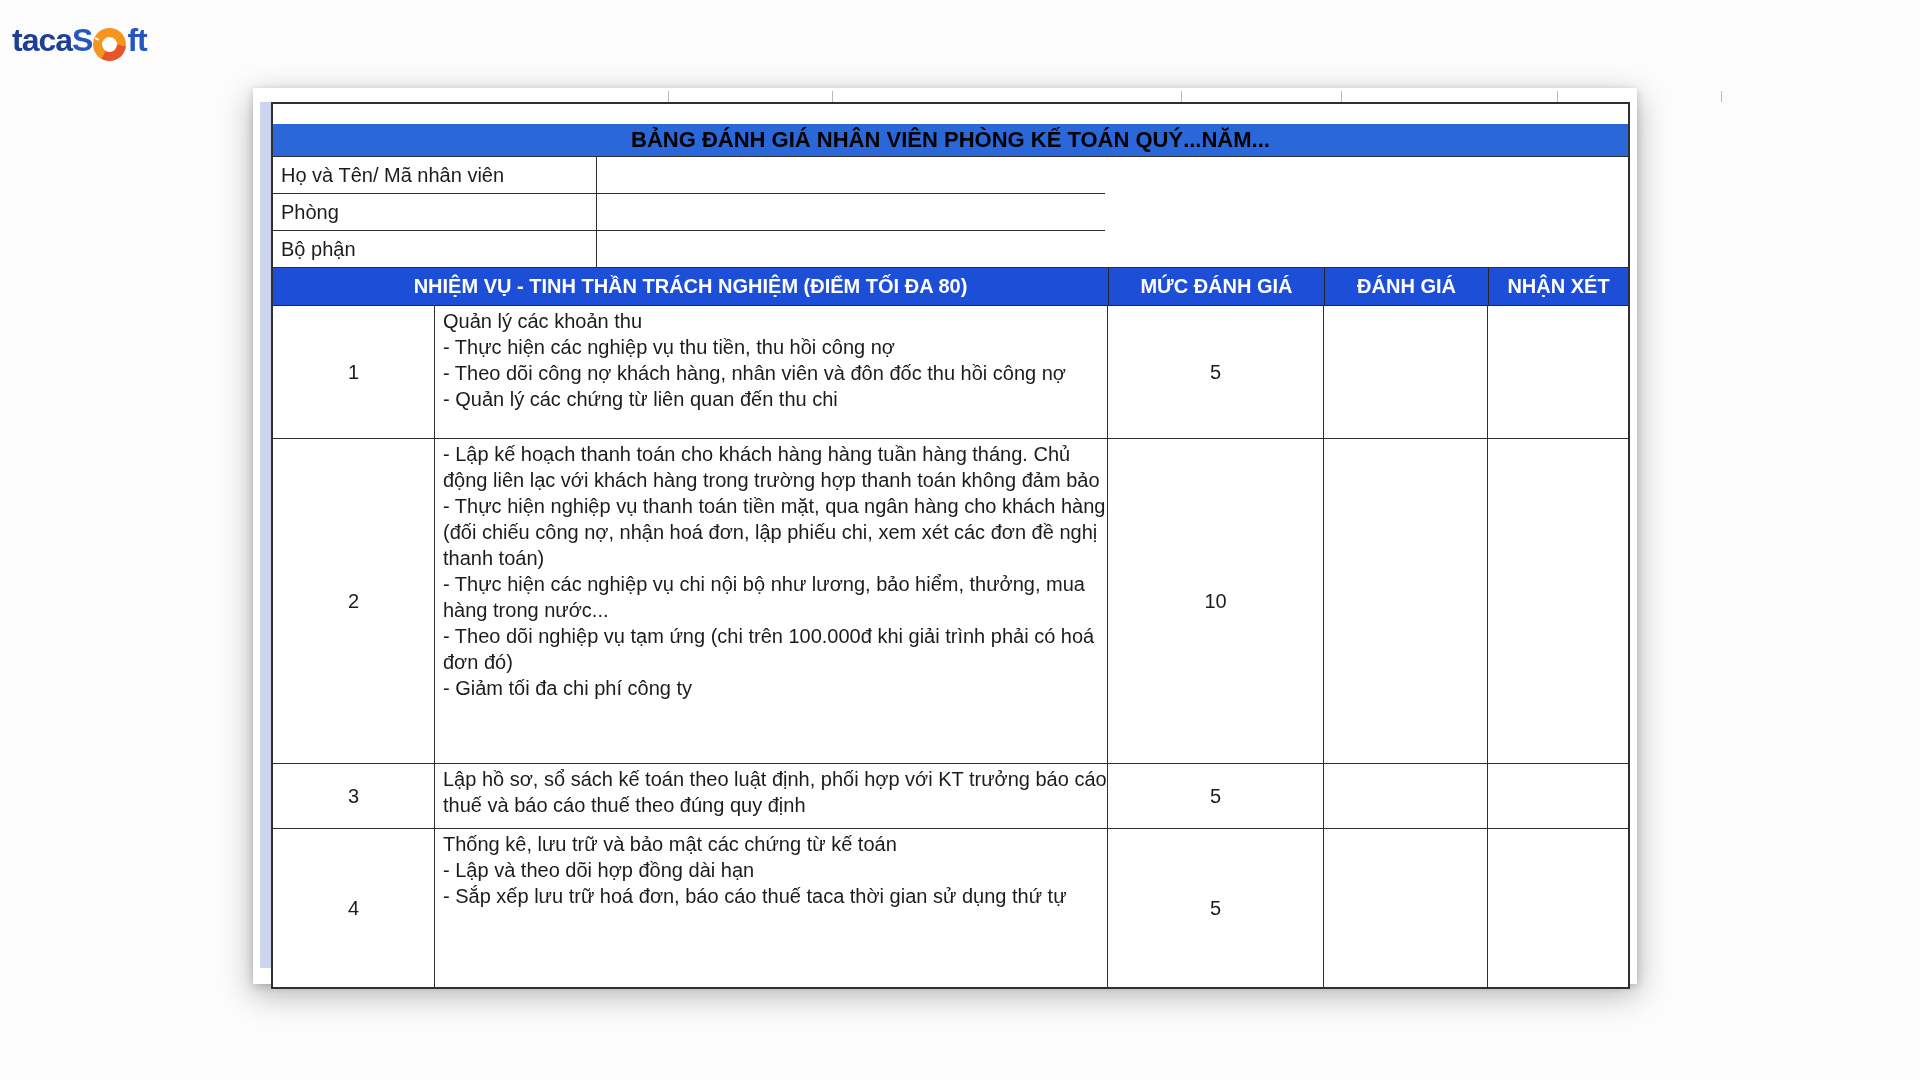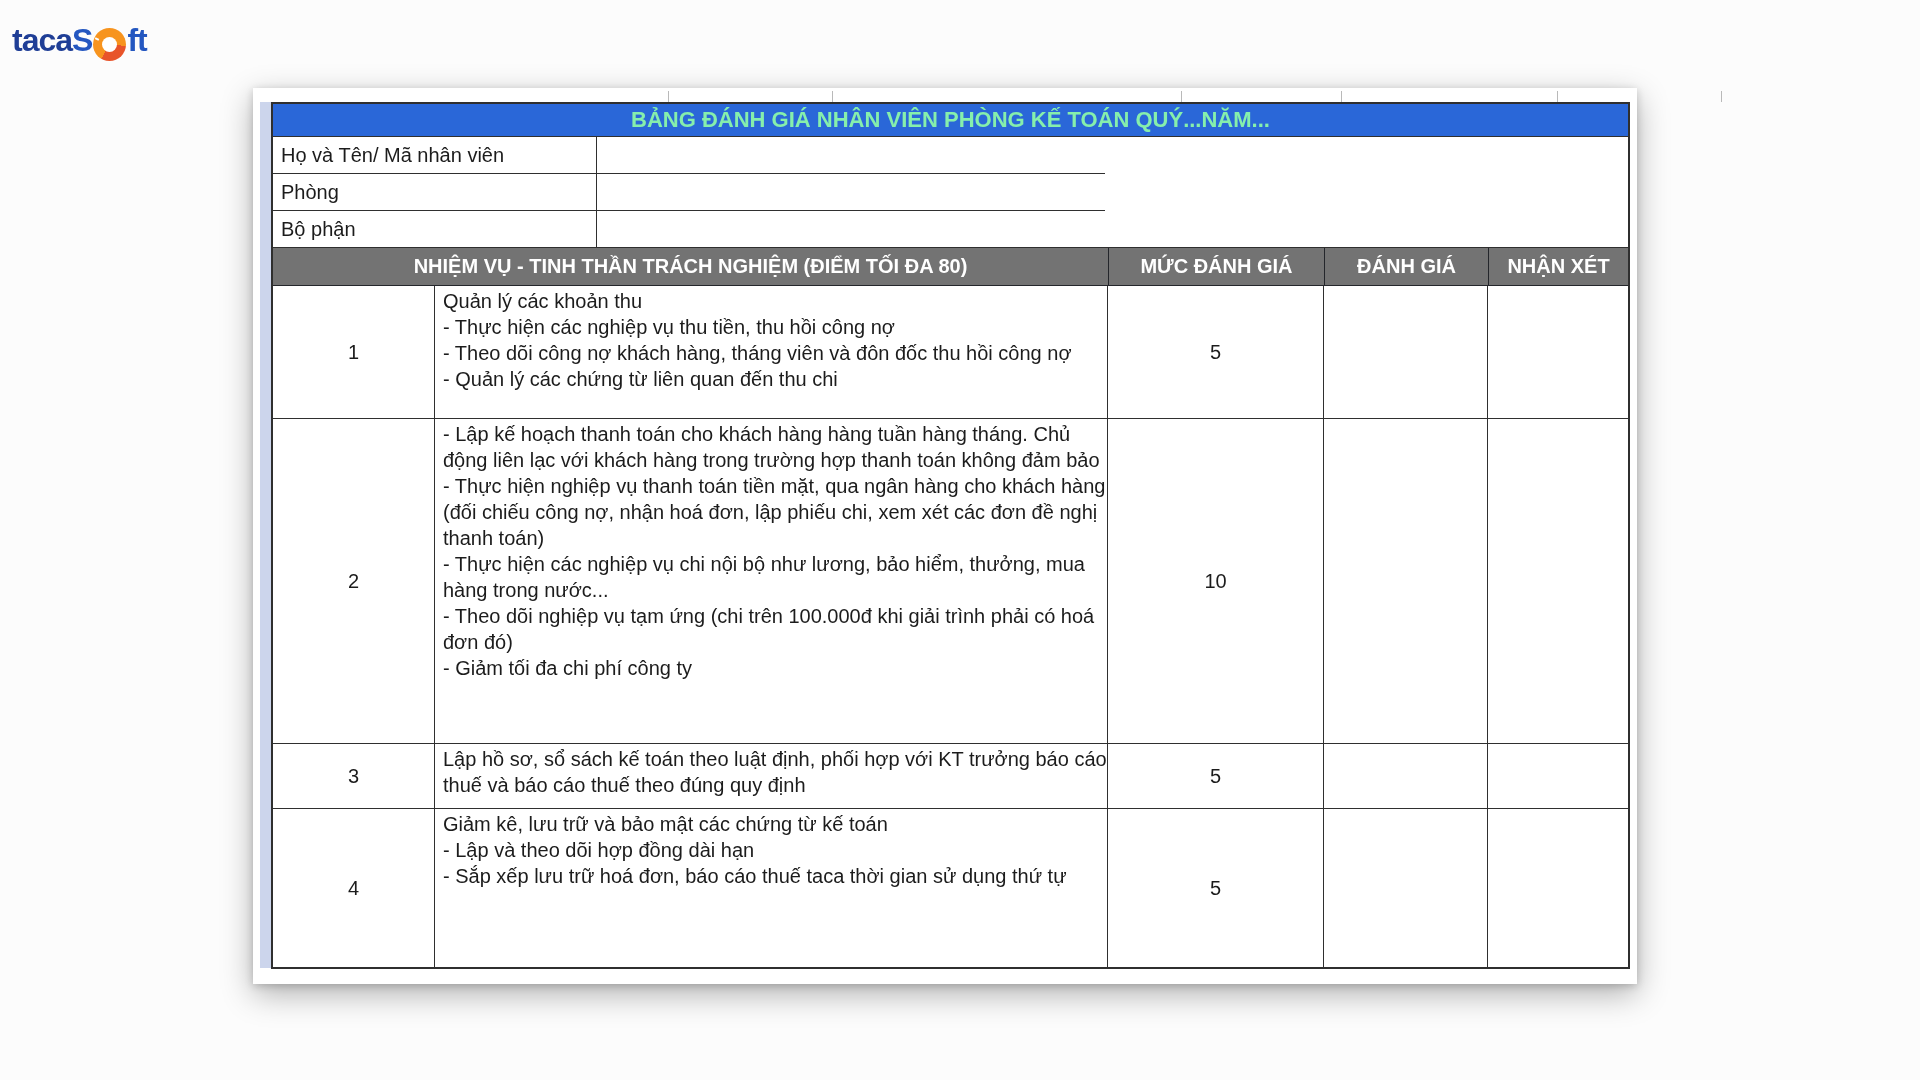--- a/index.html
+++ b/index.html
@@ -47,38 +47,39 @@
 
   .sheet {
     position:absolute; left:18px; top:14px; width:1359px;
     border:2px solid #2f2f2f;
     background:#fff;
   }
   .cell { border-right:1px solid #2f2f2f; border-bottom:1px solid #2f2f2f; overflow:hidden; }
   .cell:last-child { border-right:none; }
 
   .title-row {
-    height:33px; background:#2a67d8; color:#86efac;
+    height:33px; background:#2a67d8; color:#000000;
     font-weight:bold; font-size:22px;
     display:flex; align-items:center; justify-content:center;
     border-bottom:1px solid #2f2f2f;
     text-align:center;
+    margin-top:20px;
   }
 
   .info-block { display:flex; }
   .info-left { width:832px; }
   .info-row { display:flex; height:37px; }
   .info-label {
     width:324px; font-size:20px; display:flex; align-items:center;
     padding-left:8px;
   }
   .info-value { flex:1; }
   .info-merged { flex:1; border-bottom:1px solid #2f2f2f; }
 
-  .colhead-row { display:flex; height:38px; background:#737373; }
+  .colhead-row { display:flex; height:38px; background:#1d4ed8; }
   .colhead-row .cell {
     color:#fff; font-weight:bold; font-size:20px;
     display:flex; align-items:center; justify-content:center;
     border-color:#24262b; text-align:center;
   }
   .ch-task   { width:836px; }
   .ch-level  { width:216px; }
   .ch-rating { width:164px; }
   .ch-comment{ flex:1; }
 
@@ -139,21 +140,21 @@
       <div class="cell ch-rating">ĐÁNH GIÁ</div>
       <div class="cell ch-comment">NHẬN XÉT</div>
     </div>
 
     <div id="body-rows">
         <div class="body-row" style="height: 133px;">
           <div class="cell bd-num">1</div>
           <div class="cell bd-task">
             <div>Quản lý các khoản thu</div>
             <div>- Thực hiện các nghiệp vụ thu tiền, thu hồi công nợ</div>
-            <div>- Theo dõi công nợ khách hàng, tháng viên và đôn đốc thu hồi công nợ</div>
+            <div>- Theo dõi công nợ khách hàng, nhân viên và đôn đốc thu hồi công nợ</div>
             <div>- Quản lý các chứng từ liên quan đến thu chi</div>
           </div>
           <div class="cell bd-level">5</div>
           <div class="cell bd-rating"></div>
           <div class="cell bd-comment"></div>
         </div>
         <div class="body-row" style="height: 325px;">
           <div class="cell bd-num">2</div>
           <div class="cell bd-task">
             <div>- Lập kế hoạch thanh toán cho khách hàng hàng tuần hàng tháng. Chủ động liên lạc với khách hàng trong trường hợp thanh toán không đảm bảo</div>
@@ -171,21 +172,21 @@
           <div class="cell bd-task">
             <div>Lập hồ sơ, sổ sách kế toán theo luật định, phối hợp với KT trưởng báo cáo thuế và báo cáo thuế theo đúng quy định</div>
           </div>
           <div class="cell bd-level">5</div>
           <div class="cell bd-rating"></div>
           <div class="cell bd-comment"></div>
         </div>
         <div class="body-row" style="height: 158px;">
           <div class="cell bd-num">4</div>
           <div class="cell bd-task">
-            <div>Giảm kê, lưu trữ và bảo mật các chứng từ kế toán</div>
+            <div>Thống kê, lưu trữ và bảo mật các chứng từ kế toán</div>
             <div>- Lập và theo dõi hợp đồng dài hạn</div>
             <div>- Sắp xếp lưu trữ hoá đơn, báo cáo thuế taca thời gian sử dụng thứ tự</div>
           </div>
           <div class="cell bd-level">5</div>
           <div class="cell bd-rating"></div>
           <div class="cell bd-comment"></div>
         </div>
       </div>
   </div>
 </div>

